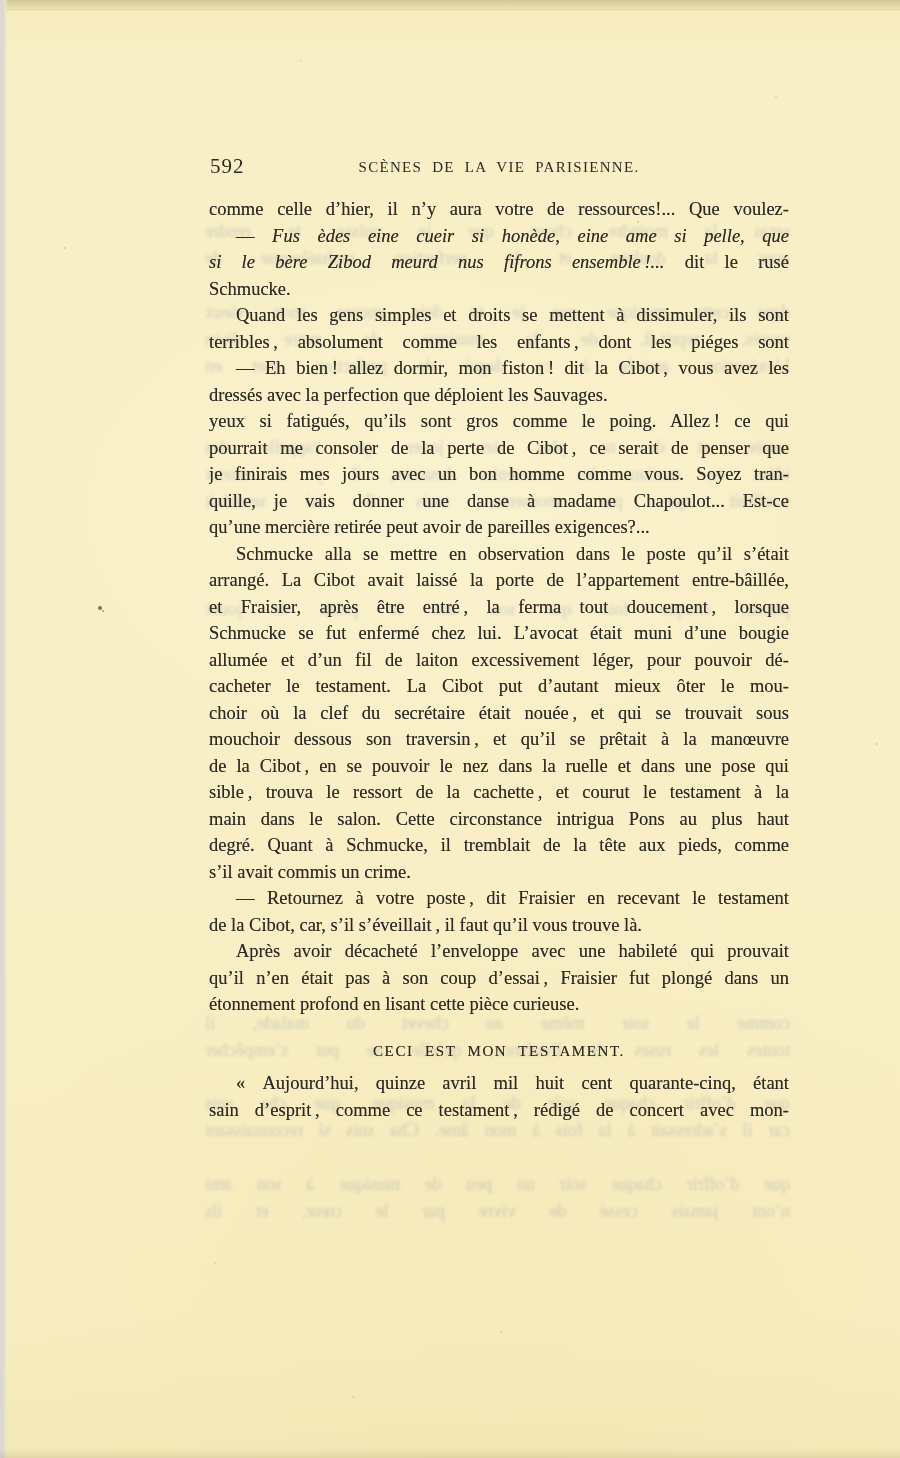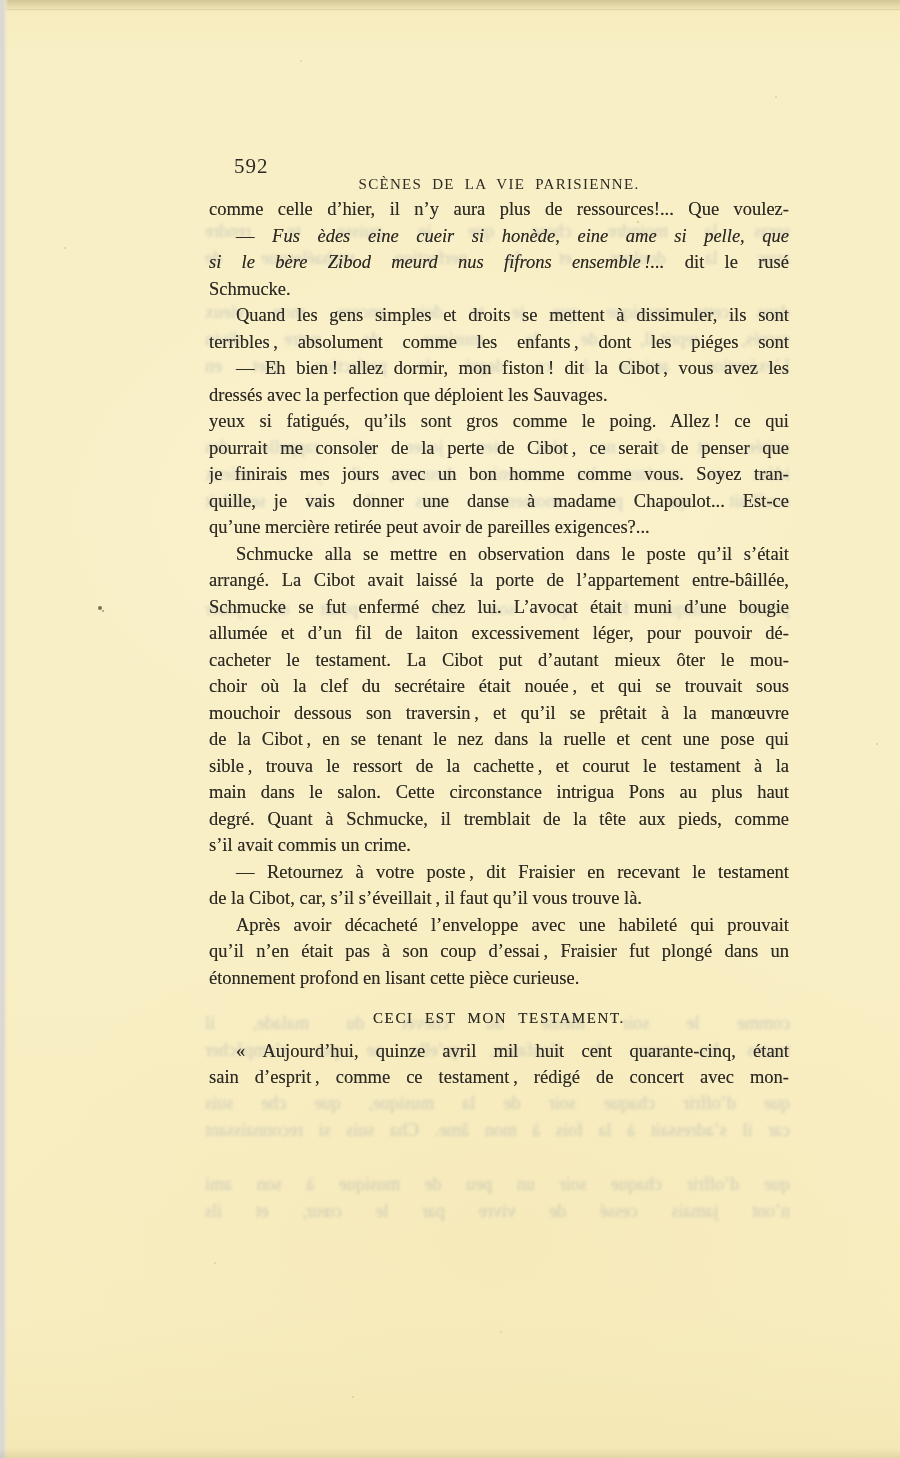--- a/index.html
+++ b/index.html
@@ -40,31 +40,31 @@
       300px 60px 0 0px rgba(210,170,95,.4),
       500px 1331px 0 0px rgba(214,176,102,.45),
       214px 1262px 0 0px rgba(200,164,96,.4);}
   
   .ghost-layer{position:absolute;inset:0;pointer-events:none;}
   .ghost{position:absolute;left:205px;width:585px;height:27px;line-height:27px;overflow:hidden;
     transform:scaleX(-1);filter:blur(1.4px);opacity:.30;color:var(--ghost);
     font-size:18px;text-align:justify;text-align-last:justify;}
   
   .header{position:absolute;left:209px;top:156px;width:580px;height:26px;color:var(--ink);}
-  .pagenum{position:absolute;left:1px;top:-2px;font-size:21px;letter-spacing:1px;margin-left:24px;}
-  .runtitle{position:absolute;left:0;right:0;top:20px;text-align:center;font-size:15px;
+  .pagenum{position:absolute;left:1px;top:-2px;font-size:21px;letter-spacing:1px;}
+  .runtitle{position:absolute;left:0;right:0;top:3px;text-align:center;font-size:15px;
     letter-spacing:1.3px;word-spacing:5px;}
   
   .text-block{position:absolute;left:209px;top:196px;width:580px;color:var(--ink);font-size:18.5px;
     text-shadow:0 0 .4px rgba(45,42,36,.55);}
   .line{height:26.5px;line-height:26.5px;text-align:justify;text-align-last:justify;overflow:hidden;}
   .line.last{text-align-last:left;}
   .line.ind{text-indent:27px;}
   .it{font-style:italic;}
-  .heading{height:26.5px;line-height:26.5px;margin:14px 0 6px;text-align:center;
+  .heading{height:26.5px;line-height:26.5px;margin:20px 0 6px;text-align:center;
     font-size:15px;letter-spacing:1.6px;word-spacing:6px;}
 </style>
 </head>
 <body>
 
 <div class="scan">
 
   <div class="mottle"></div>
 
   <div class="ghost-layer" id="ghost-layer">
@@ -85,41 +85,42 @@
       <div class="ghost" style="top: 1198px;">n’ont jamais cessé de vivre par le cœur, et ils</div>
     </div>
 
   <div class="header">
     <span class="pagenum">592</span>
     <span class="runtitle">SCÈNES DE LA VIE PARISIENNE.</span>
   </div>
 
   <div class="text-block">
     <div id="lines-before">
-        <div class="line"><span>comme celle d’hier, il n’y aura plus de ressources!... Que voulez-</span></div>
+        <div class="line"><span>comme celle d’hier, il n’y aura votre de ressources!... Que voulez-</span></div>
         <div class="line ind"><span>— </span><span class="it">Fus èdes eine cueir si honède, eine ame si pelle, que</span></div>
         <div class="line"><span class="it">si le bère Zibod meurd nus fifrons ensemble !...</span><span> dit le rusé</span></div>
         <div class="line last"><span>Schmucke.</span></div>
         <div class="line ind"><span>Quand les gens simples et droits se mettent à dissimuler, ils sont</span></div>
         <div class="line"><span>terribles , absolument comme les enfants , dont les piéges sont</span></div>
         <div class="line ind"><span>— Eh bien ! allez dormir, mon fiston ! dit la Cibot , vous avez les</span></div>
         <div class="line last"><span>dressés avec la perfection que déploient les Sauvages.</span></div>
         <div class="line"><span>yeux si fatigués, qu’ils sont gros comme le poing. Allez ! ce qui</span></div>
         <div class="line"><span>pourrait me consoler de la perte de Cibot , ce serait de penser que</span></div>
         <div class="line"><span>je finirais mes jours avec un bon homme comme vous. Soyez tran-</span></div>
         <div class="line"><span>quille, je vais donner une danse à madame Chapoulot... Est-ce</span></div>
         <div class="line last"><span>qu’une mercière retirée peut avoir de pareilles exigences?...</span></div>
         <div class="line ind"><span>Schmucke alla se mettre en observation dans le poste qu’il s’était</span></div>
         <div class="line"><span>arrangé. La Cibot avait laissé la porte de l’appartement entre-bâillée,</span></div>
+        <div class="line"><span>et Fraisier, après être entré , la ferma tout doucement , lorsque</span></div>
         <div class="line"><span>Schmucke se fut enfermé chez lui. L’avocat était muni d’une bougie</span></div>
         <div class="line"><span>allumée et d’un fil de laiton excessivement léger, pour pouvoir dé-</span></div>
         <div class="line"><span>cacheter le testament. La Cibot put d’autant mieux ôter le mou-</span></div>
         <div class="line"><span>choir où la clef du secrétaire était nouée , et qui se trouvait sous</span></div>
         <div class="line"><span>mouchoir dessous son traversin , et qu’il se prêtait à la manœuvre</span></div>
-        <div class="line"><span>de la Cibot , en se tenant le nez dans la ruelle et cent une pose qui</span></div>
+        <div class="line"><span>de la Cibot , en se pouvoir le nez dans la ruelle et dans une pose qui</span></div>
         <div class="line"><span>sible , trouva le ressort de la cachette , et courut le testament à la</span></div>
         <div class="line"><span>main dans le salon. Cette circonstance intrigua Pons au plus haut</span></div>
         <div class="line"><span>degré. Quant à Schmucke, il tremblait de la tête aux pieds, comme</span></div>
         <div class="line last"><span>s’il avait commis un crime.</span></div>
         <div class="line ind"><span>— Retournez à votre poste , dit Fraisier en recevant le testament</span></div>
         <div class="line last"><span>de la Cibot, car, s’il s’éveillait , il faut qu’il vous trouve là.</span></div>
         <div class="line ind"><span>Après avoir décacheté l’enveloppe avec une habileté qui prouvait</span></div>
         <div class="line"><span>qu’il n’en était pas à son coup d’essai , Fraisier fut plongé dans un</span></div>
         <div class="line last"><span>étonnement profond en lisant cette pièce curieuse.</span></div>
       </div>

